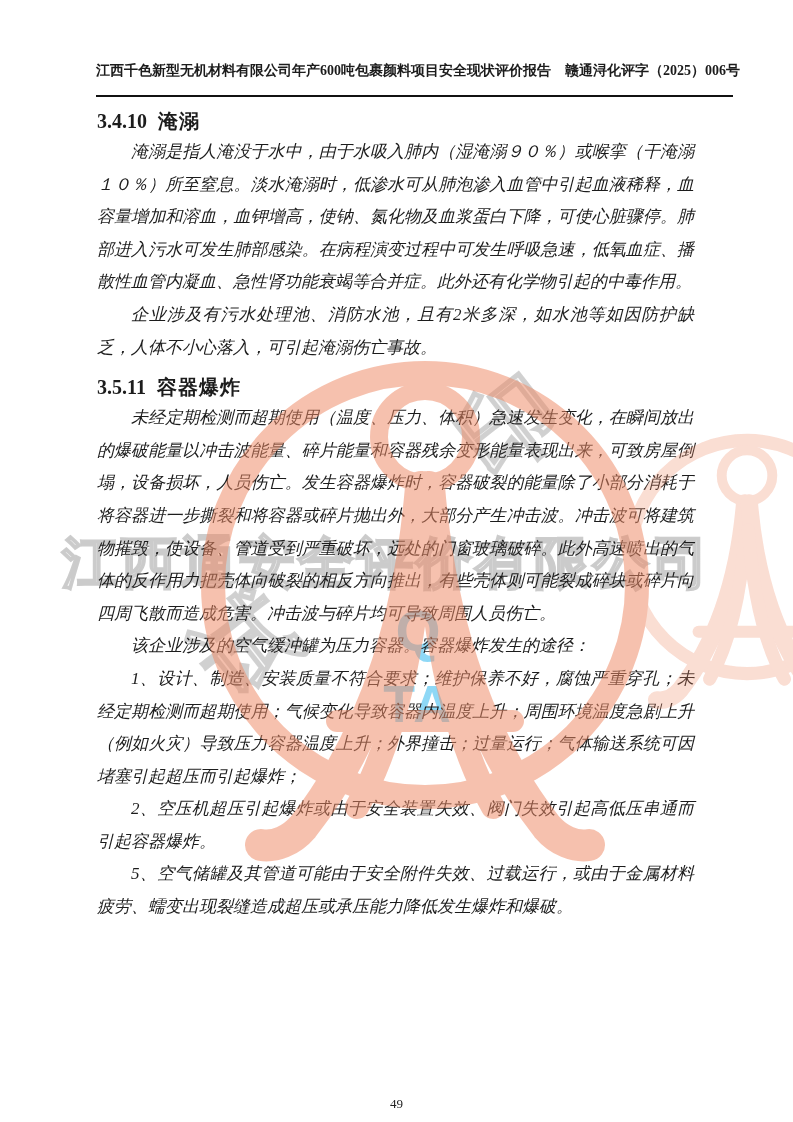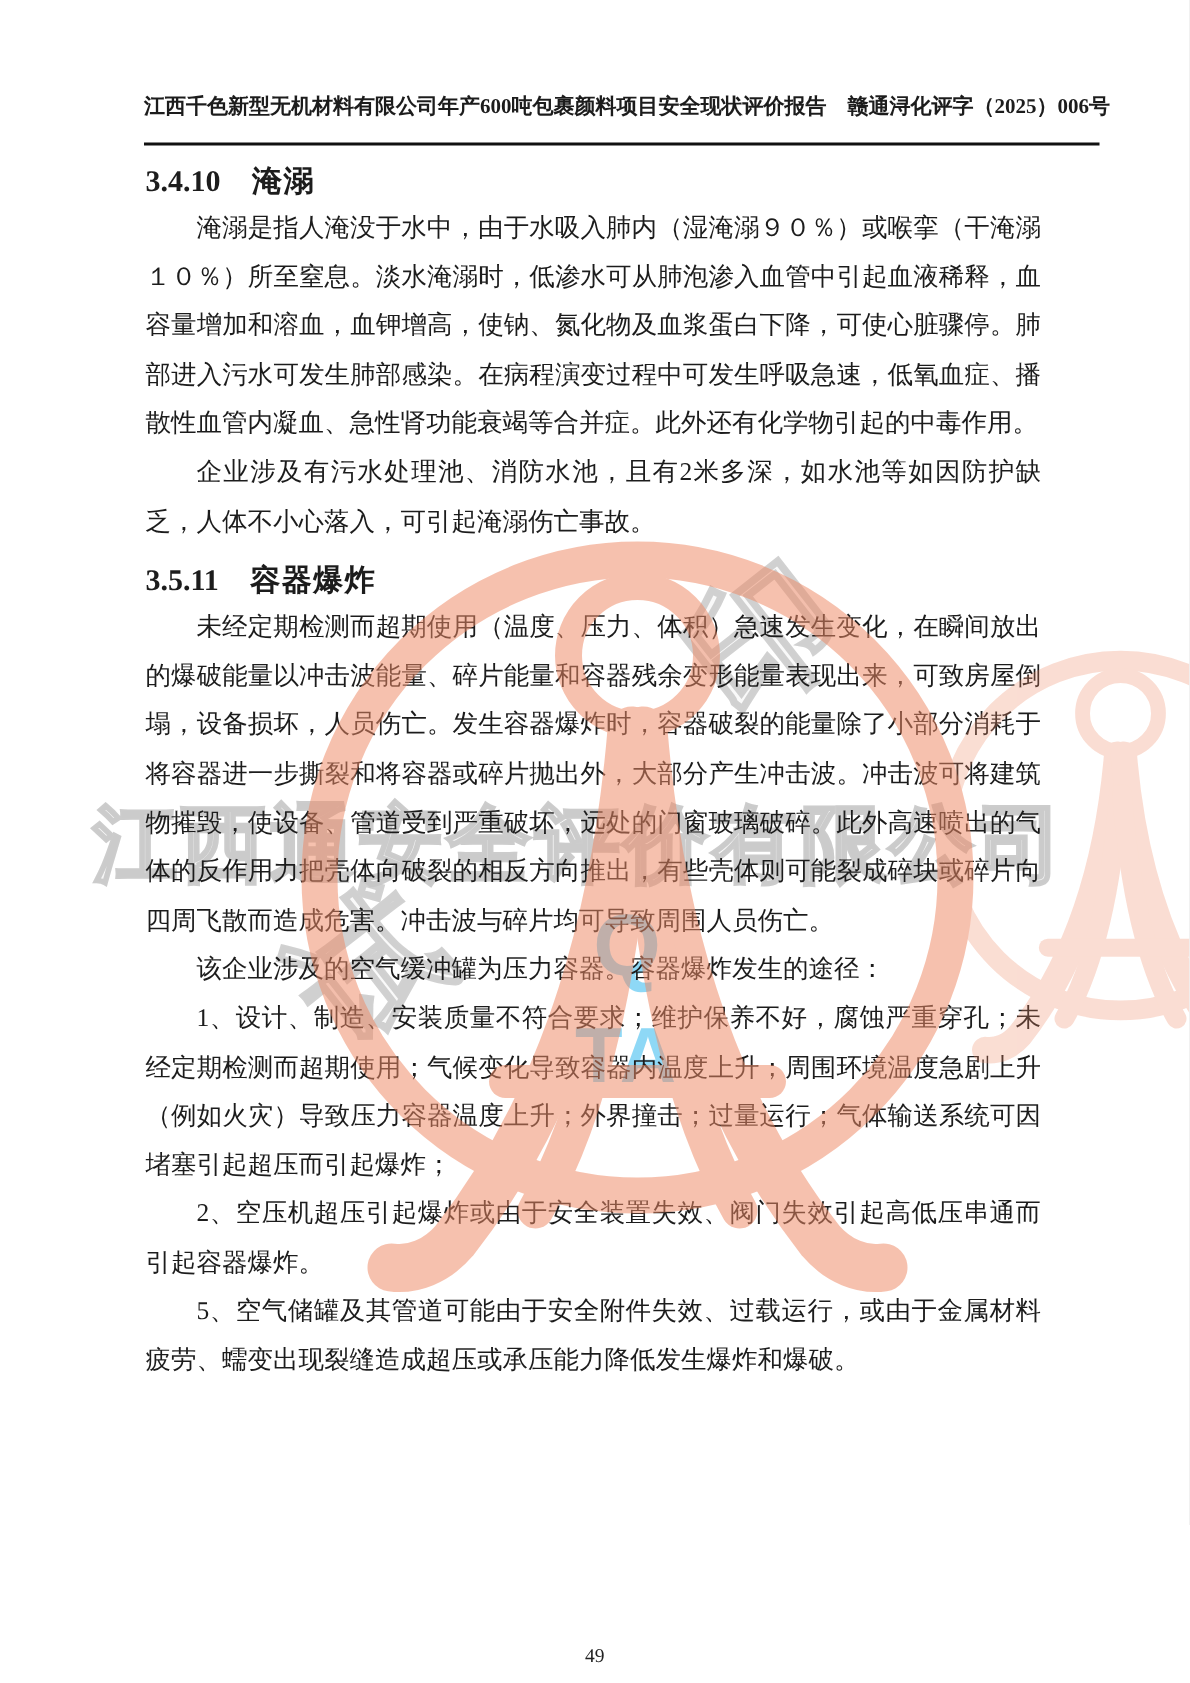--- a/index.html
+++ b/index.html
@@ -28,22 +28,22 @@
     font-size:17px;line-height:32.6px;
     text-align:justify;
     z-index:1;
   }
   .sec-heading{
     font-size:20px;font-weight:bold;
     margin:10px 0 2px 0;line-height:26px;
     font-family:"Liberation Serif","DejaVu Serif",serif;
   }
   .sec-heading .num{font-family:"Liberation Serif","DejaVu Serif",serif;}
-  .sec-heading .ttl{font-family:"Liberation Sans","DejaVu Sans",sans-serif;margin-left:16px;letter-spacing:1px;}
-  .content p{margin:0;text-indent:2em;}
+  .sec-heading .ttl{font-family:"Liberation Sans","DejaVu Sans",sans-serif;margin-left:6px;letter-spacing:1px;}
+  .content p{margin:0;text-indent:2em;font-style:italic;}
   
   .page-num{
     position:absolute;left:0;top:1096px;width:100%;
     text-align:center;font-size:13px;color:#222;
     z-index:1;
   }
   
   .wm{position:absolute;pointer-events:none;}
   .wm-company{
     left:62px;top:526px;width:660px;

